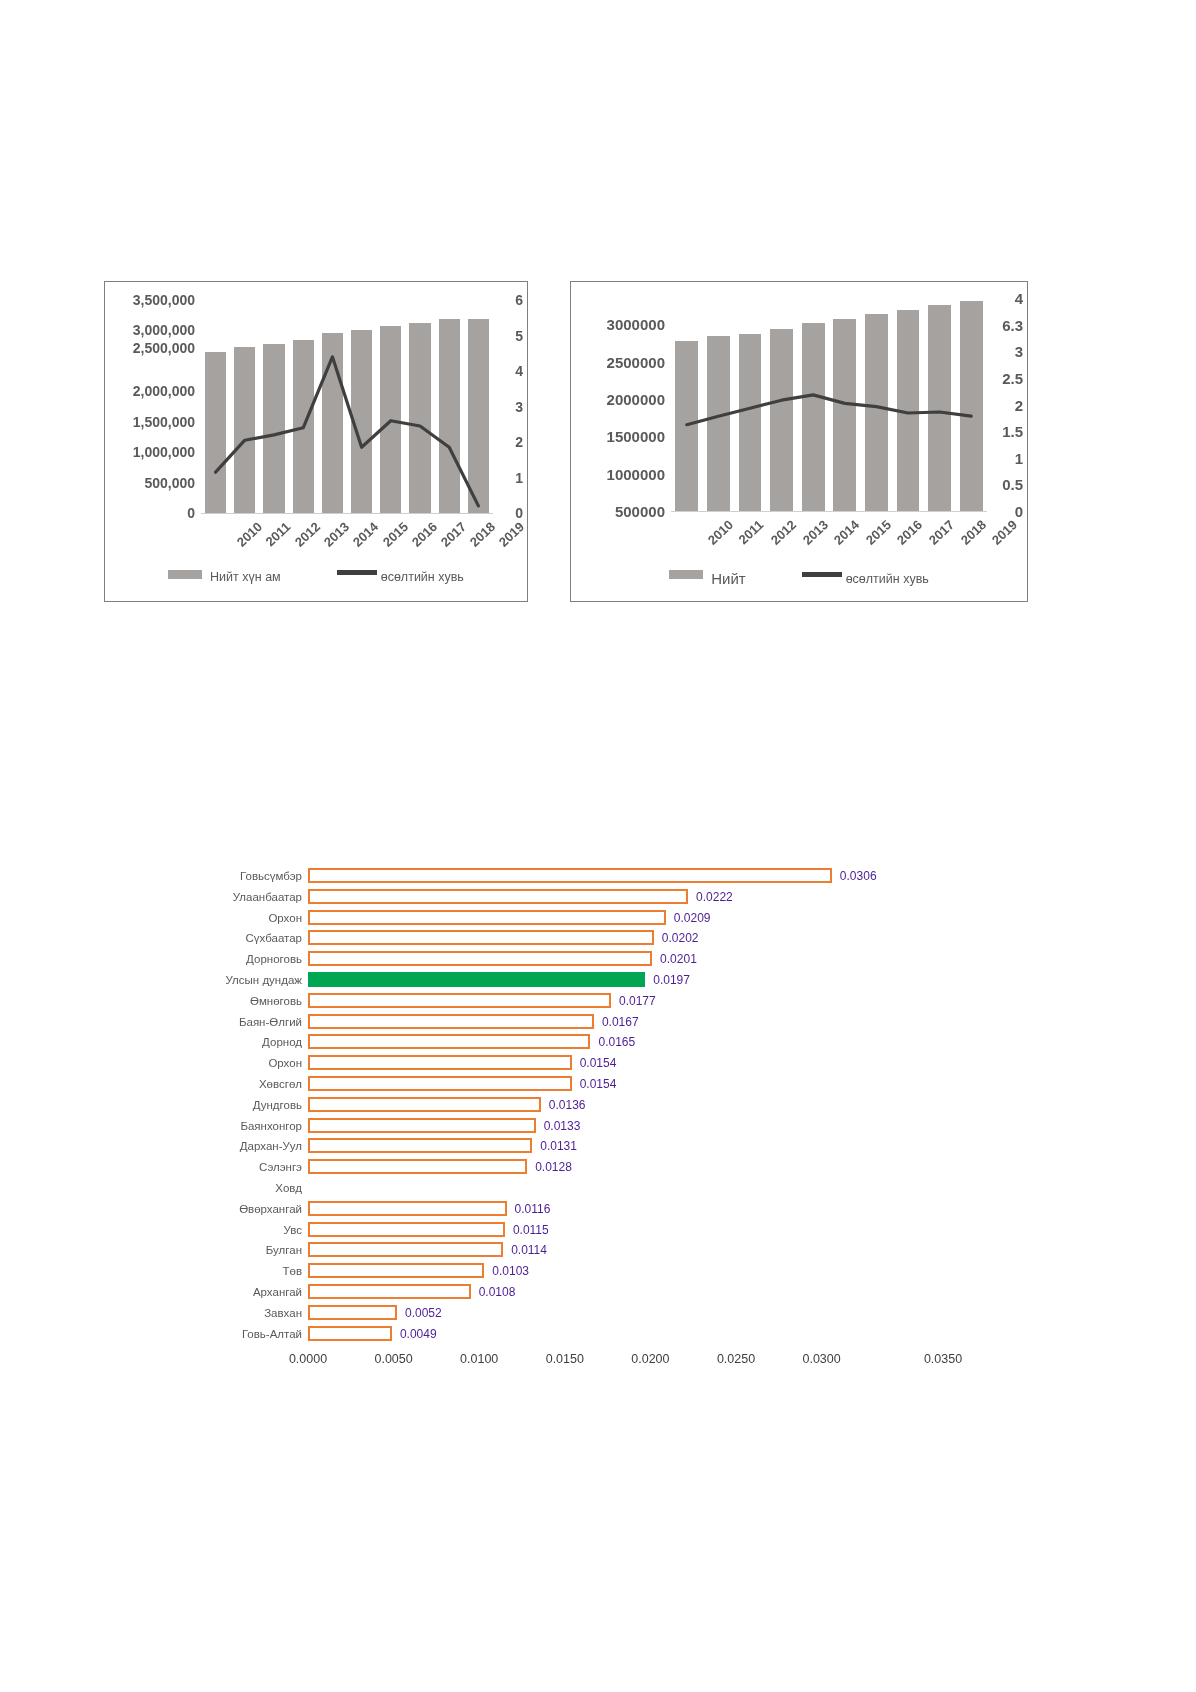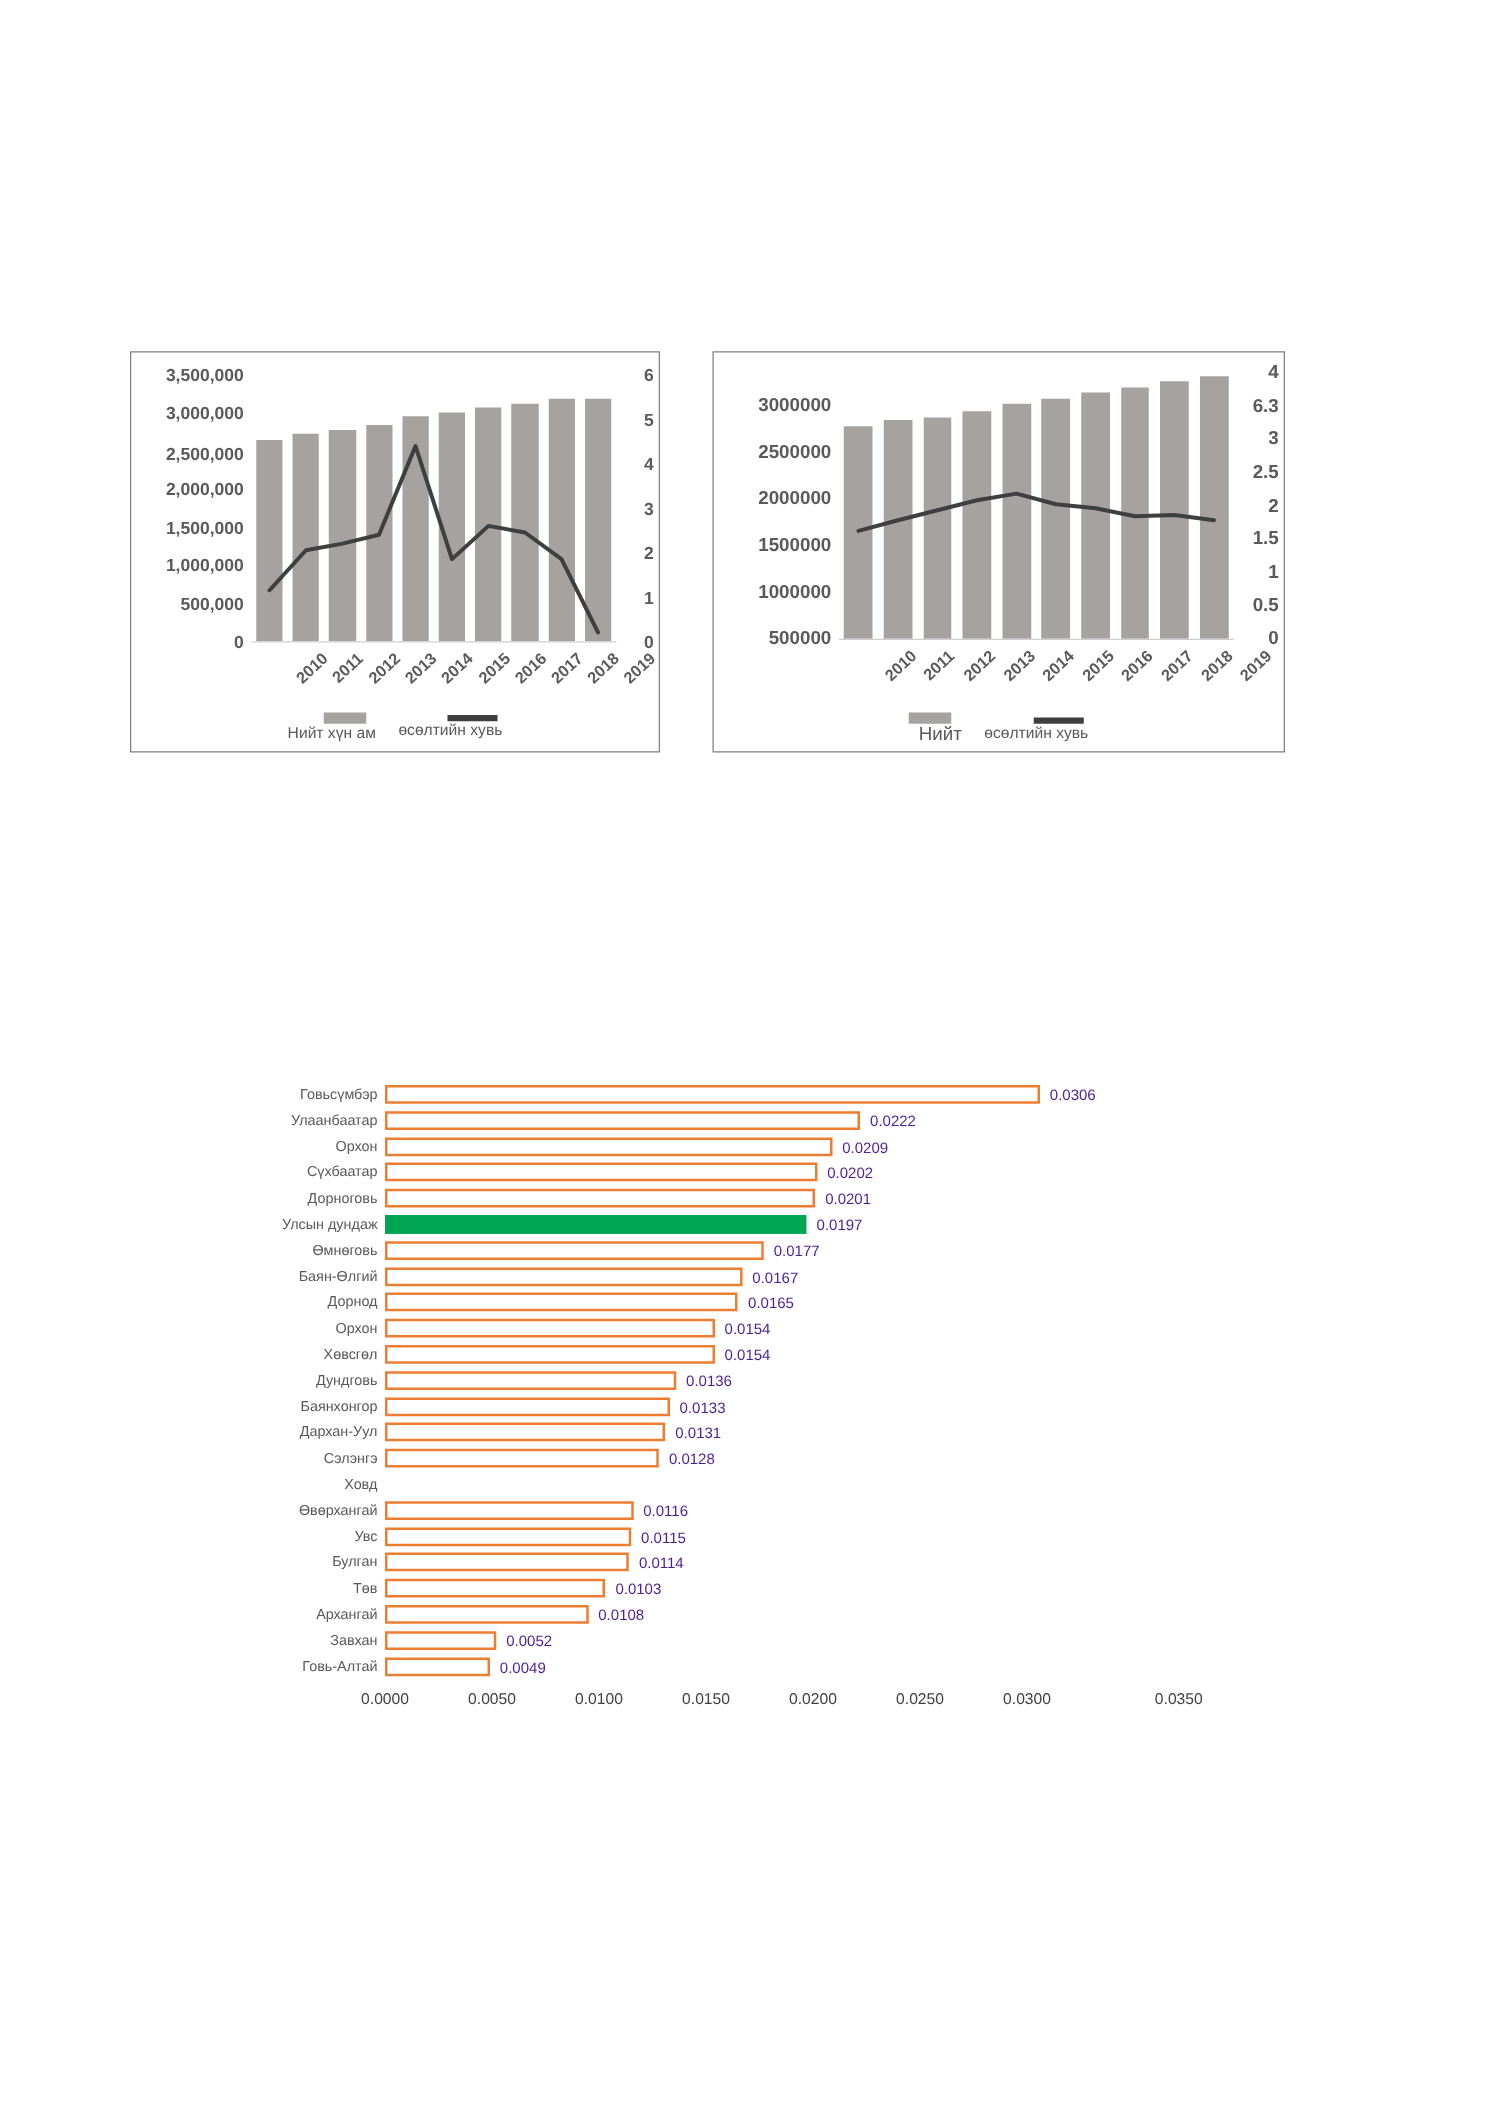--- a/index.html
+++ b/index.html
@@ -34,21 +34,21 @@
   .xlabels{position:absolute;}
   .xlabels span{
     position:absolute;
     transform:rotate(-43deg);
     transform-origin:right top;
     color:#5a5a5a;font-weight:bold;white-space:nowrap;
     text-align:right;
   }
 
   .legend{position:absolute;display:flex;align-items:center;justify-content:center;width:100%;}
-  .legend .item{display:flex;align-items:flex-end;margin:0 9px;flex-direction:column;}
+  .legend .item{display:flex;align-items:flex-start;margin:0 28px;}
   .legend .swatch-bar{width:34px;height:9px;background:#a6a2a0;margin-right:8px;}
   .legend .swatch-line{width:40px;height:5px;background:#3f3f3f;margin-right:4px;}
   .legend .lbl{color:#595959;white-space:nowrap;}
 
   svg.lineovl{position:absolute;left:0;top:0;overflow:visible;}
 
   
   #hbar{position:absolute;left:150px;top:866px;width:800px;height:510px;}
   .hrow{position:absolute;left:0;width:100%;height:20px;}
   .hcat{
@@ -77,21 +77,21 @@
 <div class="page">
 
   <div class="combo-panel" id="combo-left">
     <div class="plot">
       <div class="ylabels" id="yl-left" style="left: 0px; top: 0px; width: 90px; font-size: 14px;">
           <div style="top: 231px;">0</div>
           <div style="top: 200.571px;">500,000</div>
           <div style="top: 170.143px;">1,000,000</div>
           <div style="top: 139.714px;">1,500,000</div>
           <div style="top: 109.286px;">2,000,000</div>
-          <div style="top: 81px; margin-left: 36px;">2,500,000</div>
+          <div style="top: 66px; margin-left: 36px;">2,500,000</div>
           <div style="top: 48.4286px;">3,000,000</div>
           <div style="top: 18px;">3,500,000</div>
         </div>
       <div class="ylabels" id="yr-left" style="left: 394px; top: 0px; width: 24px; font-size: 14px; text-align: right;">
           <div style="top: 231px; right: 0px;">0</div>
           <div style="top: 195.5px; right: 0px;">1</div>
           <div style="top: 160px; right: 0px;">2</div>
           <div style="top: 124.5px; right: 0px;">3</div>
           <div style="top: 89px; right: 0px;">4</div>
           <div style="top: 53.5px; right: 0px;">5</div>

